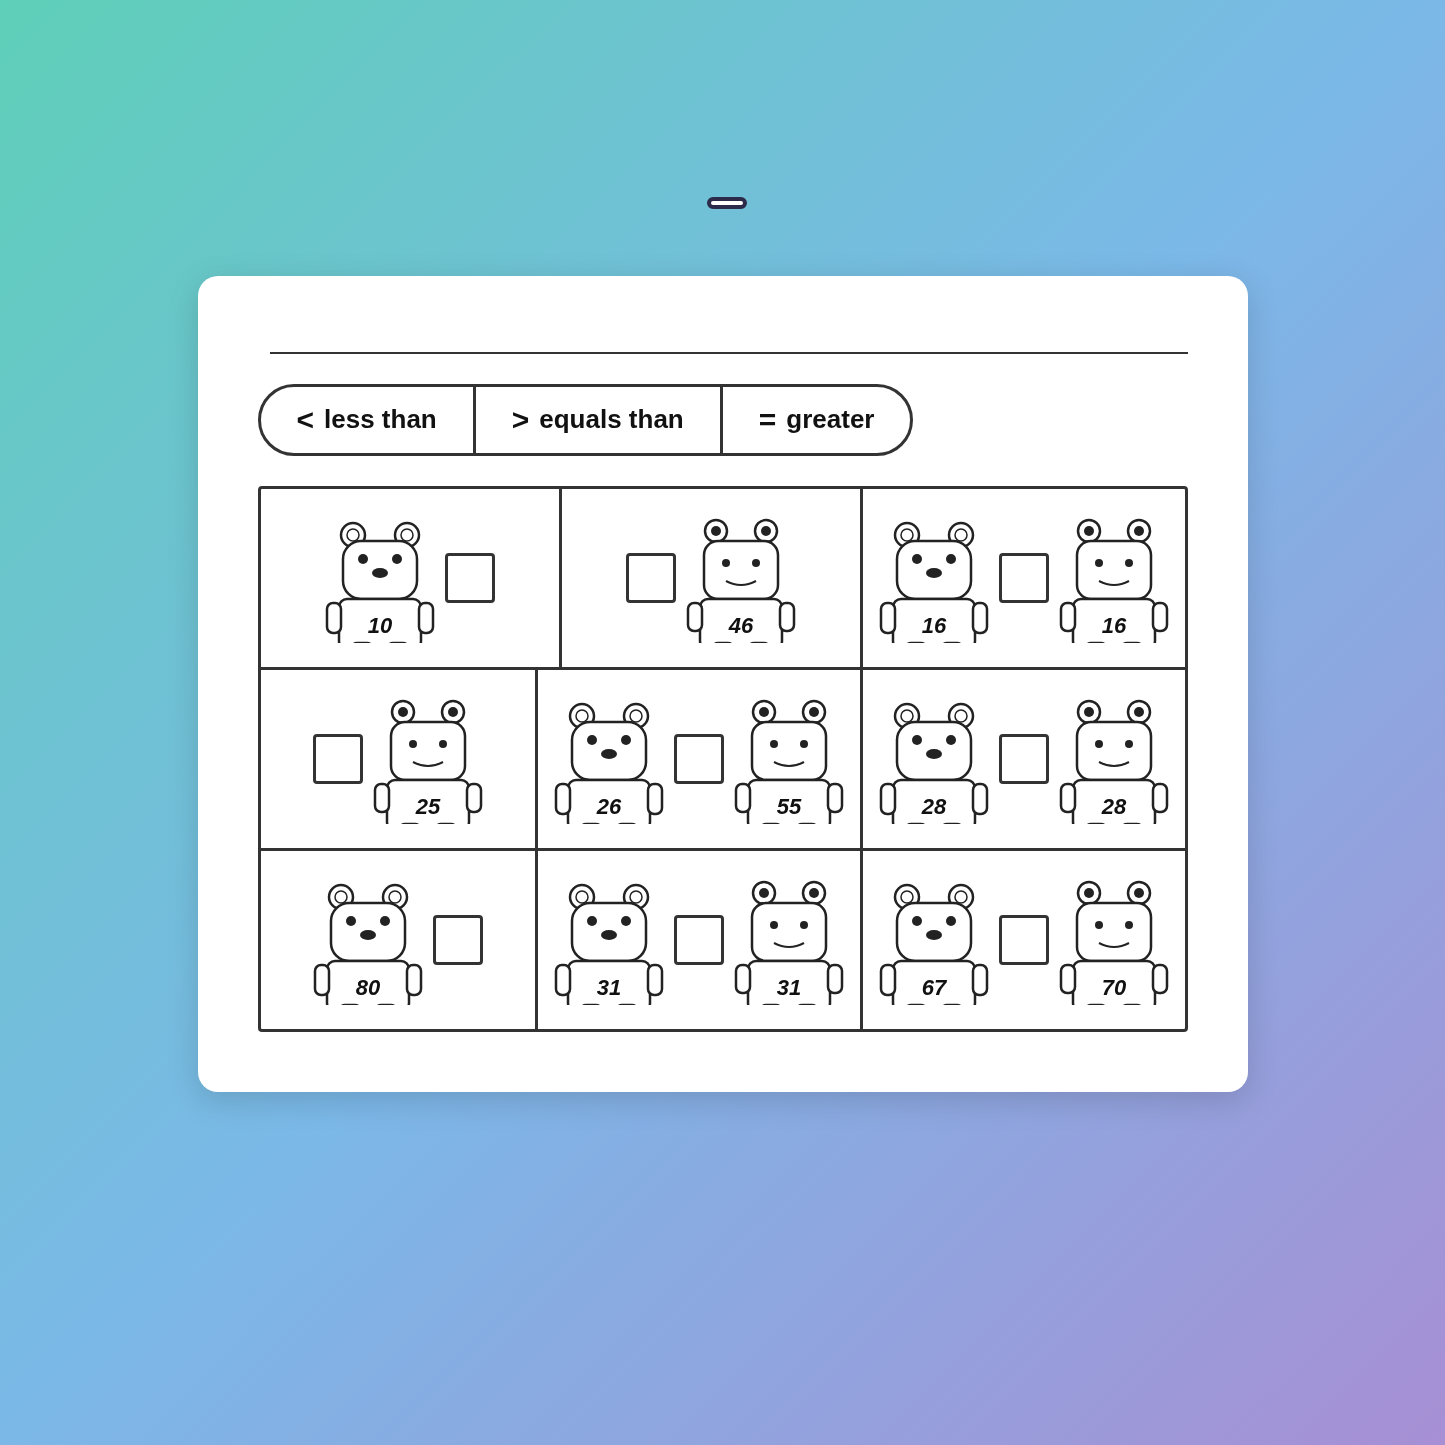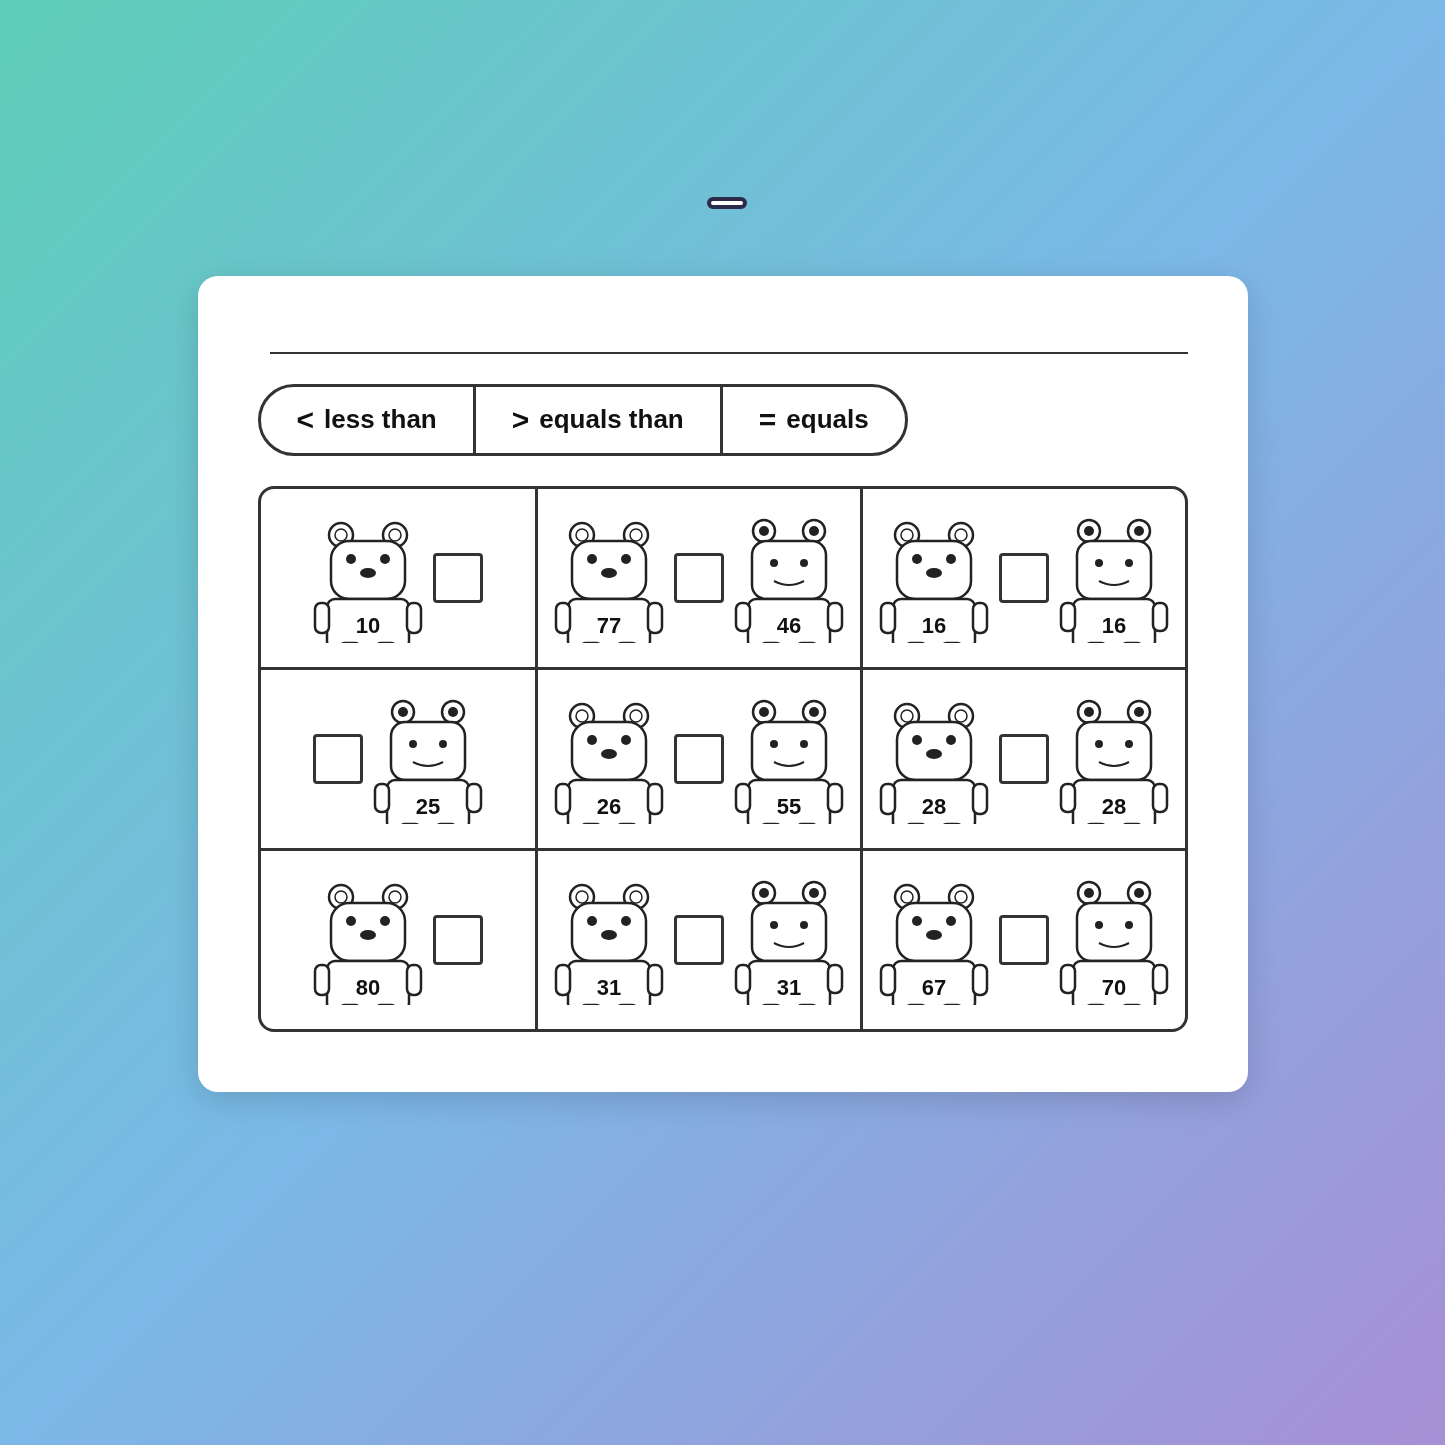--- a/index.html
+++ b/index.html
@@ -101,22 +101,23 @@
       border-right: none;
     }
 
     .legend-item .sym {
       font-weight: 900;
       font-size: 30px;
     }
 
     .grid {
       border: 3px solid #333;
-      border-radius: 16px;
+      border-radius: 4px;
       overflow: hidden;
+      font-style: italic;
     }
 
     .grid-row {
       display: flex;
       border-bottom: 3px solid #333;
     }
 
     .grid-row:last-child {
       border-bottom: none;
       justify-content: flex-end;
@@ -184,21 +185,21 @@
     <div class="legend-item">
       <span class="sym">&lt;</span>
       <span>less than</span>
     </div>
     <div class="legend-item">
       <span class="sym">&gt;</span>
       <span>equals than</span>
     </div>
     <div class="legend-item">
       <span class="sym">=</span>
-      <span>equals</span>
+      <span>greater</span>
     </div>
   </div>
 
   <div class="grid" id="grid-container">
   <div class="grid-row">
         <div class="grid-cell">
           <div class="robot">
             <svg viewBox="0 0 110 130" xmlns="http://www.w3.org/2000/svg">
 
     <circle cx="28" cy="22" r="12" fill="white" stroke="#222" stroke-width="2.5"></circle>
@@ -220,20 +221,49 @@
 
     <rect x="26" y="130" width="22" height="16" rx="6" fill="white" stroke="#222" stroke-width="2.5"></rect>
     <rect x="62" y="130" width="22" height="16" rx="6" fill="white" stroke="#222" stroke-width="2.5"></rect>
 
     <text x="55" y="120" text-anchor="middle" font-size="22" font-weight="900" font-family="Arial Black, Arial" fill="#111">10</text>
   </svg>
           </div>
           <div class="answer-box"></div>
         </div>
         <div class="grid-cell">
+          <div class="answer-box"></div>
+          <div class="robot">
+            <svg viewBox="0 0 110 130" xmlns="http://www.w3.org/2000/svg">
+
+    <circle cx="30" cy="18" r="11" fill="white" stroke="#222" stroke-width="2.5"></circle>
+    <circle cx="80" cy="18" r="11" fill="white" stroke="#222" stroke-width="2.5"></circle>
+    <circle cx="30" cy="18" r="5" fill="#222"></circle>
+    <circle cx="80" cy="18" r="5" fill="#222"></circle>
+
+    <rect x="18" y="28" width="74" height="58" rx="14" ry="14" fill="white" stroke="#222" stroke-width="2.5"></rect>
+
+    <circle cx="40" cy="50" r="4" fill="#222"></circle>
+    <circle cx="70" cy="50" r="4" fill="#222"></circle>
+
+    <path d="M40 68 Q55 76 70 68" stroke="#222" stroke-width="2" fill="none"></path>
+
+    <rect x="14" y="86" width="82" height="50" rx="8" fill="white" stroke="#222" stroke-width="2.5"></rect>
+
+    <rect x="2" y="90" width="14" height="28" rx="6" fill="white" stroke="#222" stroke-width="2.5"></rect>
+    <rect x="94" y="90" width="14" height="28" rx="6" fill="white" stroke="#222" stroke-width="2.5"></rect>
+
+    <rect x="26" y="130" width="22" height="16" rx="6" fill="white" stroke="#222" stroke-width="2.5"></rect>
+    <rect x="62" y="130" width="22" height="16" rx="6" fill="white" stroke="#222" stroke-width="2.5"></rect>
+
+    <text x="55" y="120" text-anchor="middle" font-size="22" font-weight="900" font-family="Arial Black, Arial" fill="#111">46</text>
+  </svg>
+          </div>
+        </div>
+        <div class="grid-cell">
           <div class="robot">
             <svg viewBox="0 0 110 130" xmlns="http://www.w3.org/2000/svg">
 
     <circle cx="28" cy="22" r="12" fill="white" stroke="#222" stroke-width="2.5"></circle>
     <circle cx="28" cy="22" r="6" fill="white" stroke="#222" stroke-width="1.5"></circle>
     <circle cx="82" cy="22" r="12" fill="white" stroke="#222" stroke-width="2.5"></circle>
     <circle cx="82" cy="22" r="6" fill="white" stroke="#222" stroke-width="1.5"></circle>
 
     <rect x="18" y="28" width="74" height="58" rx="18" ry="18" fill="white" stroke="#222" stroke-width="2.5"></rect>
 
@@ -243,21 +273,21 @@
     <ellipse cx="55" cy="60" rx="8" ry="5" fill="#222"></ellipse>
 
     <rect x="14" y="86" width="82" height="50" rx="8" fill="white" stroke="#222" stroke-width="2.5"></rect>
 
     <rect x="2" y="90" width="14" height="30" rx="6" fill="white" stroke="#222" stroke-width="2.5"></rect>
     <rect x="94" y="90" width="14" height="30" rx="6" fill="white" stroke="#222" stroke-width="2.5"></rect>
 
     <rect x="26" y="130" width="22" height="16" rx="6" fill="white" stroke="#222" stroke-width="2.5"></rect>
     <rect x="62" y="130" width="22" height="16" rx="6" fill="white" stroke="#222" stroke-width="2.5"></rect>
 
-    <text x="55" y="120" text-anchor="middle" font-size="22" font-weight="900" font-family="Arial Black, Arial" fill="#111">77</text>
+    <text x="55" y="120" text-anchor="middle" font-size="22" font-weight="900" font-family="Arial Black, Arial" fill="#111">16</text>
   </svg>
           </div>
           <div class="answer-box"></div>
           <div class="robot">
             <svg viewBox="0 0 110 130" xmlns="http://www.w3.org/2000/svg">
 
     <circle cx="30" cy="18" r="11" fill="white" stroke="#222" stroke-width="2.5"></circle>
     <circle cx="80" cy="18" r="11" fill="white" stroke="#222" stroke-width="2.5"></circle>
     <circle cx="30" cy="18" r="5" fill="#222"></circle>
     <circle cx="80" cy="18" r="5" fill="#222"></circle>
@@ -270,21 +300,52 @@
     <path d="M40 68 Q55 76 70 68" stroke="#222" stroke-width="2" fill="none"></path>
 
     <rect x="14" y="86" width="82" height="50" rx="8" fill="white" stroke="#222" stroke-width="2.5"></rect>
 
     <rect x="2" y="90" width="14" height="28" rx="6" fill="white" stroke="#222" stroke-width="2.5"></rect>
     <rect x="94" y="90" width="14" height="28" rx="6" fill="white" stroke="#222" stroke-width="2.5"></rect>
 
     <rect x="26" y="130" width="22" height="16" rx="6" fill="white" stroke="#222" stroke-width="2.5"></rect>
     <rect x="62" y="130" width="22" height="16" rx="6" fill="white" stroke="#222" stroke-width="2.5"></rect>
 
-    <text x="55" y="120" text-anchor="middle" font-size="22" font-weight="900" font-family="Arial Black, Arial" fill="#111">46</text>
+    <text x="55" y="120" text-anchor="middle" font-size="22" font-weight="900" font-family="Arial Black, Arial" fill="#111">16</text>
+  </svg>
+          </div>
+        </div>
+      </div>
+      <div class="grid-row">
+        <div class="grid-cell">
+          <div class="answer-box"></div>
+          <div class="robot">
+            <svg viewBox="0 0 110 130" xmlns="http://www.w3.org/2000/svg">
+
+    <circle cx="30" cy="18" r="11" fill="white" stroke="#222" stroke-width="2.5"></circle>
+    <circle cx="80" cy="18" r="11" fill="white" stroke="#222" stroke-width="2.5"></circle>
+    <circle cx="30" cy="18" r="5" fill="#222"></circle>
+    <circle cx="80" cy="18" r="5" fill="#222"></circle>
+
+    <rect x="18" y="28" width="74" height="58" rx="14" ry="14" fill="white" stroke="#222" stroke-width="2.5"></rect>
+
+    <circle cx="40" cy="50" r="4" fill="#222"></circle>
+    <circle cx="70" cy="50" r="4" fill="#222"></circle>
+
+    <path d="M40 68 Q55 76 70 68" stroke="#222" stroke-width="2" fill="none"></path>
+
+    <rect x="14" y="86" width="82" height="50" rx="8" fill="white" stroke="#222" stroke-width="2.5"></rect>
+
+    <rect x="2" y="90" width="14" height="28" rx="6" fill="white" stroke="#222" stroke-width="2.5"></rect>
+    <rect x="94" y="90" width="14" height="28" rx="6" fill="white" stroke="#222" stroke-width="2.5"></rect>
+
+    <rect x="26" y="130" width="22" height="16" rx="6" fill="white" stroke="#222" stroke-width="2.5"></rect>
+    <rect x="62" y="130" width="22" height="16" rx="6" fill="white" stroke="#222" stroke-width="2.5"></rect>
+
+    <text x="55" y="120" text-anchor="middle" font-size="22" font-weight="900" font-family="Arial Black, Arial" fill="#111">25</text>
   </svg>
           </div>
         </div>
         <div class="grid-cell">
           <div class="robot">
             <svg viewBox="0 0 110 130" xmlns="http://www.w3.org/2000/svg">
 
     <circle cx="28" cy="22" r="12" fill="white" stroke="#222" stroke-width="2.5"></circle>
     <circle cx="28" cy="22" r="6" fill="white" stroke="#222" stroke-width="1.5"></circle>
     <circle cx="82" cy="22" r="12" fill="white" stroke="#222" stroke-width="2.5"></circle>
@@ -298,21 +359,21 @@
     <ellipse cx="55" cy="60" rx="8" ry="5" fill="#222"></ellipse>
 
     <rect x="14" y="86" width="82" height="50" rx="8" fill="white" stroke="#222" stroke-width="2.5"></rect>
 
     <rect x="2" y="90" width="14" height="30" rx="6" fill="white" stroke="#222" stroke-width="2.5"></rect>
     <rect x="94" y="90" width="14" height="30" rx="6" fill="white" stroke="#222" stroke-width="2.5"></rect>
 
     <rect x="26" y="130" width="22" height="16" rx="6" fill="white" stroke="#222" stroke-width="2.5"></rect>
     <rect x="62" y="130" width="22" height="16" rx="6" fill="white" stroke="#222" stroke-width="2.5"></rect>
 
-    <text x="55" y="120" text-anchor="middle" font-size="22" font-weight="900" font-family="Arial Black, Arial" fill="#111">16</text>
+    <text x="55" y="120" text-anchor="middle" font-size="22" font-weight="900" font-family="Arial Black, Arial" fill="#111">26</text>
   </svg>
           </div>
           <div class="answer-box"></div>
           <div class="robot">
             <svg viewBox="0 0 110 130" xmlns="http://www.w3.org/2000/svg">
 
     <circle cx="30" cy="18" r="11" fill="white" stroke="#222" stroke-width="2.5"></circle>
     <circle cx="80" cy="18" r="11" fill="white" stroke="#222" stroke-width="2.5"></circle>
     <circle cx="30" cy="18" r="5" fill="#222"></circle>
     <circle cx="80" cy="18" r="5" fill="#222"></circle>
@@ -325,27 +386,51 @@
     <path d="M40 68 Q55 76 70 68" stroke="#222" stroke-width="2" fill="none"></path>
 
     <rect x="14" y="86" width="82" height="50" rx="8" fill="white" stroke="#222" stroke-width="2.5"></rect>
 
     <rect x="2" y="90" width="14" height="28" rx="6" fill="white" stroke="#222" stroke-width="2.5"></rect>
     <rect x="94" y="90" width="14" height="28" rx="6" fill="white" stroke="#222" stroke-width="2.5"></rect>
 
     <rect x="26" y="130" width="22" height="16" rx="6" fill="white" stroke="#222" stroke-width="2.5"></rect>
     <rect x="62" y="130" width="22" height="16" rx="6" fill="white" stroke="#222" stroke-width="2.5"></rect>
 
-    <text x="55" y="120" text-anchor="middle" font-size="22" font-weight="900" font-family="Arial Black, Arial" fill="#111">16</text>
-  </svg>
-          </div>
-        </div>
-      </div>
-      <div class="grid-row">
-        <div class="grid-cell">
+    <text x="55" y="120" text-anchor="middle" font-size="22" font-weight="900" font-family="Arial Black, Arial" fill="#111">55</text>
+  </svg>
+          </div>
+        </div>
+        <div class="grid-cell">
+          <div class="robot">
+            <svg viewBox="0 0 110 130" xmlns="http://www.w3.org/2000/svg">
+
+    <circle cx="28" cy="22" r="12" fill="white" stroke="#222" stroke-width="2.5"></circle>
+    <circle cx="28" cy="22" r="6" fill="white" stroke="#222" stroke-width="1.5"></circle>
+    <circle cx="82" cy="22" r="12" fill="white" stroke="#222" stroke-width="2.5"></circle>
+    <circle cx="82" cy="22" r="6" fill="white" stroke="#222" stroke-width="1.5"></circle>
+
+    <rect x="18" y="28" width="74" height="58" rx="18" ry="18" fill="white" stroke="#222" stroke-width="2.5"></rect>
+
+    <circle cx="38" cy="46" r="5" fill="#222"></circle>
+    <circle cx="72" cy="46" r="5" fill="#222"></circle>
+
+    <ellipse cx="55" cy="60" rx="8" ry="5" fill="#222"></ellipse>
+
+    <rect x="14" y="86" width="82" height="50" rx="8" fill="white" stroke="#222" stroke-width="2.5"></rect>
+
+    <rect x="2" y="90" width="14" height="30" rx="6" fill="white" stroke="#222" stroke-width="2.5"></rect>
+    <rect x="94" y="90" width="14" height="30" rx="6" fill="white" stroke="#222" stroke-width="2.5"></rect>
+
+    <rect x="26" y="130" width="22" height="16" rx="6" fill="white" stroke="#222" stroke-width="2.5"></rect>
+    <rect x="62" y="130" width="22" height="16" rx="6" fill="white" stroke="#222" stroke-width="2.5"></rect>
+
+    <text x="55" y="120" text-anchor="middle" font-size="22" font-weight="900" font-family="Arial Black, Arial" fill="#111">28</text>
+  </svg>
+          </div>
           <div class="answer-box"></div>
           <div class="robot">
             <svg viewBox="0 0 110 130" xmlns="http://www.w3.org/2000/svg">
 
     <circle cx="30" cy="18" r="11" fill="white" stroke="#222" stroke-width="2.5"></circle>
     <circle cx="80" cy="18" r="11" fill="white" stroke="#222" stroke-width="2.5"></circle>
     <circle cx="30" cy="18" r="5" fill="#222"></circle>
     <circle cx="80" cy="18" r="5" fill="#222"></circle>
 
     <rect x="18" y="28" width="74" height="58" rx="14" ry="14" fill="white" stroke="#222" stroke-width="2.5"></rect>
@@ -356,24 +441,26 @@
     <path d="M40 68 Q55 76 70 68" stroke="#222" stroke-width="2" fill="none"></path>
 
     <rect x="14" y="86" width="82" height="50" rx="8" fill="white" stroke="#222" stroke-width="2.5"></rect>
 
     <rect x="2" y="90" width="14" height="28" rx="6" fill="white" stroke="#222" stroke-width="2.5"></rect>
     <rect x="94" y="90" width="14" height="28" rx="6" fill="white" stroke="#222" stroke-width="2.5"></rect>
 
     <rect x="26" y="130" width="22" height="16" rx="6" fill="white" stroke="#222" stroke-width="2.5"></rect>
     <rect x="62" y="130" width="22" height="16" rx="6" fill="white" stroke="#222" stroke-width="2.5"></rect>
 
-    <text x="55" y="120" text-anchor="middle" font-size="22" font-weight="900" font-family="Arial Black, Arial" fill="#111">25</text>
-  </svg>
-          </div>
-        </div>
+    <text x="55" y="120" text-anchor="middle" font-size="22" font-weight="900" font-family="Arial Black, Arial" fill="#111">28</text>
+  </svg>
+          </div>
+        </div>
+      </div>
+      <div class="grid-row">
         <div class="grid-cell">
           <div class="robot">
             <svg viewBox="0 0 110 130" xmlns="http://www.w3.org/2000/svg">
 
     <circle cx="28" cy="22" r="12" fill="white" stroke="#222" stroke-width="2.5"></circle>
     <circle cx="28" cy="22" r="6" fill="white" stroke="#222" stroke-width="1.5"></circle>
     <circle cx="82" cy="22" r="12" fill="white" stroke="#222" stroke-width="2.5"></circle>
     <circle cx="82" cy="22" r="6" fill="white" stroke="#222" stroke-width="1.5"></circle>
 
     <rect x="18" y="28" width="74" height="58" rx="18" ry="18" fill="white" stroke="#222" stroke-width="2.5"></rect>
@@ -384,21 +471,50 @@
     <ellipse cx="55" cy="60" rx="8" ry="5" fill="#222"></ellipse>
 
     <rect x="14" y="86" width="82" height="50" rx="8" fill="white" stroke="#222" stroke-width="2.5"></rect>
 
     <rect x="2" y="90" width="14" height="30" rx="6" fill="white" stroke="#222" stroke-width="2.5"></rect>
     <rect x="94" y="90" width="14" height="30" rx="6" fill="white" stroke="#222" stroke-width="2.5"></rect>
 
     <rect x="26" y="130" width="22" height="16" rx="6" fill="white" stroke="#222" stroke-width="2.5"></rect>
     <rect x="62" y="130" width="22" height="16" rx="6" fill="white" stroke="#222" stroke-width="2.5"></rect>
 
-    <text x="55" y="120" text-anchor="middle" font-size="22" font-weight="900" font-family="Arial Black, Arial" fill="#111">26</text>
+    <text x="55" y="120" text-anchor="middle" font-size="22" font-weight="900" font-family="Arial Black, Arial" fill="#111">80</text>
+  </svg>
+          </div>
+          <div class="answer-box"></div>
+        </div>
+        <div class="grid-cell">
+          <div class="robot">
+            <svg viewBox="0 0 110 130" xmlns="http://www.w3.org/2000/svg">
+
+    <circle cx="28" cy="22" r="12" fill="white" stroke="#222" stroke-width="2.5"></circle>
+    <circle cx="28" cy="22" r="6" fill="white" stroke="#222" stroke-width="1.5"></circle>
+    <circle cx="82" cy="22" r="12" fill="white" stroke="#222" stroke-width="2.5"></circle>
+    <circle cx="82" cy="22" r="6" fill="white" stroke="#222" stroke-width="1.5"></circle>
+
+    <rect x="18" y="28" width="74" height="58" rx="18" ry="18" fill="white" stroke="#222" stroke-width="2.5"></rect>
+
+    <circle cx="38" cy="46" r="5" fill="#222"></circle>
+    <circle cx="72" cy="46" r="5" fill="#222"></circle>
+
+    <ellipse cx="55" cy="60" rx="8" ry="5" fill="#222"></ellipse>
+
+    <rect x="14" y="86" width="82" height="50" rx="8" fill="white" stroke="#222" stroke-width="2.5"></rect>
+
+    <rect x="2" y="90" width="14" height="30" rx="6" fill="white" stroke="#222" stroke-width="2.5"></rect>
+    <rect x="94" y="90" width="14" height="30" rx="6" fill="white" stroke="#222" stroke-width="2.5"></rect>
+
+    <rect x="26" y="130" width="22" height="16" rx="6" fill="white" stroke="#222" stroke-width="2.5"></rect>
+    <rect x="62" y="130" width="22" height="16" rx="6" fill="white" stroke="#222" stroke-width="2.5"></rect>
+
+    <text x="55" y="120" text-anchor="middle" font-size="22" font-weight="900" font-family="Arial Black, Arial" fill="#111">31</text>
   </svg>
           </div>
           <div class="answer-box"></div>
           <div class="robot">
             <svg viewBox="0 0 110 130" xmlns="http://www.w3.org/2000/svg">
 
     <circle cx="30" cy="18" r="11" fill="white" stroke="#222" stroke-width="2.5"></circle>
     <circle cx="80" cy="18" r="11" fill="white" stroke="#222" stroke-width="2.5"></circle>
     <circle cx="30" cy="18" r="5" fill="#222"></circle>
     <circle cx="80" cy="18" r="5" fill="#222"></circle>
@@ -411,21 +527,21 @@
     <path d="M40 68 Q55 76 70 68" stroke="#222" stroke-width="2" fill="none"></path>
 
     <rect x="14" y="86" width="82" height="50" rx="8" fill="white" stroke="#222" stroke-width="2.5"></rect>
 
     <rect x="2" y="90" width="14" height="28" rx="6" fill="white" stroke="#222" stroke-width="2.5"></rect>
     <rect x="94" y="90" width="14" height="28" rx="6" fill="white" stroke="#222" stroke-width="2.5"></rect>
 
     <rect x="26" y="130" width="22" height="16" rx="6" fill="white" stroke="#222" stroke-width="2.5"></rect>
     <rect x="62" y="130" width="22" height="16" rx="6" fill="white" stroke="#222" stroke-width="2.5"></rect>
 
-    <text x="55" y="120" text-anchor="middle" font-size="22" font-weight="900" font-family="Arial Black, Arial" fill="#111">55</text>
+    <text x="55" y="120" text-anchor="middle" font-size="22" font-weight="900" font-family="Arial Black, Arial" fill="#111">31</text>
   </svg>
           </div>
         </div>
         <div class="grid-cell">
           <div class="robot">
             <svg viewBox="0 0 110 130" xmlns="http://www.w3.org/2000/svg">
 
     <circle cx="28" cy="22" r="12" fill="white" stroke="#222" stroke-width="2.5"></circle>
     <circle cx="28" cy="22" r="6" fill="white" stroke="#222" stroke-width="1.5"></circle>
     <circle cx="82" cy="22" r="12" fill="white" stroke="#222" stroke-width="2.5"></circle>
@@ -439,21 +555,21 @@
     <ellipse cx="55" cy="60" rx="8" ry="5" fill="#222"></ellipse>
 
     <rect x="14" y="86" width="82" height="50" rx="8" fill="white" stroke="#222" stroke-width="2.5"></rect>
 
     <rect x="2" y="90" width="14" height="30" rx="6" fill="white" stroke="#222" stroke-width="2.5"></rect>
     <rect x="94" y="90" width="14" height="30" rx="6" fill="white" stroke="#222" stroke-width="2.5"></rect>
 
     <rect x="26" y="130" width="22" height="16" rx="6" fill="white" stroke="#222" stroke-width="2.5"></rect>
     <rect x="62" y="130" width="22" height="16" rx="6" fill="white" stroke="#222" stroke-width="2.5"></rect>
 
-    <text x="55" y="120" text-anchor="middle" font-size="22" font-weight="900" font-family="Arial Black, Arial" fill="#111">28</text>
+    <text x="55" y="120" text-anchor="middle" font-size="22" font-weight="900" font-family="Arial Black, Arial" fill="#111">67</text>
   </svg>
           </div>
           <div class="answer-box"></div>
           <div class="robot">
             <svg viewBox="0 0 110 130" xmlns="http://www.w3.org/2000/svg">
 
     <circle cx="30" cy="18" r="11" fill="white" stroke="#222" stroke-width="2.5"></circle>
     <circle cx="80" cy="18" r="11" fill="white" stroke="#222" stroke-width="2.5"></circle>
     <circle cx="30" cy="18" r="5" fill="#222"></circle>
     <circle cx="80" cy="18" r="5" fill="#222"></circle>
@@ -466,161 +582,20 @@
     <path d="M40 68 Q55 76 70 68" stroke="#222" stroke-width="2" fill="none"></path>
 
     <rect x="14" y="86" width="82" height="50" rx="8" fill="white" stroke="#222" stroke-width="2.5"></rect>
 
     <rect x="2" y="90" width="14" height="28" rx="6" fill="white" stroke="#222" stroke-width="2.5"></rect>
     <rect x="94" y="90" width="14" height="28" rx="6" fill="white" stroke="#222" stroke-width="2.5"></rect>
 
     <rect x="26" y="130" width="22" height="16" rx="6" fill="white" stroke="#222" stroke-width="2.5"></rect>
     <rect x="62" y="130" width="22" height="16" rx="6" fill="white" stroke="#222" stroke-width="2.5"></rect>
 
-    <text x="55" y="120" text-anchor="middle" font-size="22" font-weight="900" font-family="Arial Black, Arial" fill="#111">28</text>
-  </svg>
-          </div>
-        </div>
-      </div>
-      <div class="grid-row">
-        <div class="grid-cell">
-          <div class="robot">
-            <svg viewBox="0 0 110 130" xmlns="http://www.w3.org/2000/svg">
-
-    <circle cx="28" cy="22" r="12" fill="white" stroke="#222" stroke-width="2.5"></circle>
-    <circle cx="28" cy="22" r="6" fill="white" stroke="#222" stroke-width="1.5"></circle>
-    <circle cx="82" cy="22" r="12" fill="white" stroke="#222" stroke-width="2.5"></circle>
-    <circle cx="82" cy="22" r="6" fill="white" stroke="#222" stroke-width="1.5"></circle>
-
-    <rect x="18" y="28" width="74" height="58" rx="18" ry="18" fill="white" stroke="#222" stroke-width="2.5"></rect>
-
-    <circle cx="38" cy="46" r="5" fill="#222"></circle>
-    <circle cx="72" cy="46" r="5" fill="#222"></circle>
-
-    <ellipse cx="55" cy="60" rx="8" ry="5" fill="#222"></ellipse>
-
-    <rect x="14" y="86" width="82" height="50" rx="8" fill="white" stroke="#222" stroke-width="2.5"></rect>
-
-    <rect x="2" y="90" width="14" height="30" rx="6" fill="white" stroke="#222" stroke-width="2.5"></rect>
-    <rect x="94" y="90" width="14" height="30" rx="6" fill="white" stroke="#222" stroke-width="2.5"></rect>
-
-    <rect x="26" y="130" width="22" height="16" rx="6" fill="white" stroke="#222" stroke-width="2.5"></rect>
-    <rect x="62" y="130" width="22" height="16" rx="6" fill="white" stroke="#222" stroke-width="2.5"></rect>
-
-    <text x="55" y="120" text-anchor="middle" font-size="22" font-weight="900" font-family="Arial Black, Arial" fill="#111">80</text>
-  </svg>
-          </div>
-          <div class="answer-box"></div>
-        </div>
-        <div class="grid-cell">
-          <div class="robot">
-            <svg viewBox="0 0 110 130" xmlns="http://www.w3.org/2000/svg">
-
-    <circle cx="28" cy="22" r="12" fill="white" stroke="#222" stroke-width="2.5"></circle>
-    <circle cx="28" cy="22" r="6" fill="white" stroke="#222" stroke-width="1.5"></circle>
-    <circle cx="82" cy="22" r="12" fill="white" stroke="#222" stroke-width="2.5"></circle>
-    <circle cx="82" cy="22" r="6" fill="white" stroke="#222" stroke-width="1.5"></circle>
-
-    <rect x="18" y="28" width="74" height="58" rx="18" ry="18" fill="white" stroke="#222" stroke-width="2.5"></rect>
-
-    <circle cx="38" cy="46" r="5" fill="#222"></circle>
-    <circle cx="72" cy="46" r="5" fill="#222"></circle>
-
-    <ellipse cx="55" cy="60" rx="8" ry="5" fill="#222"></ellipse>
-
-    <rect x="14" y="86" width="82" height="50" rx="8" fill="white" stroke="#222" stroke-width="2.5"></rect>
-
-    <rect x="2" y="90" width="14" height="30" rx="6" fill="white" stroke="#222" stroke-width="2.5"></rect>
-    <rect x="94" y="90" width="14" height="30" rx="6" fill="white" stroke="#222" stroke-width="2.5"></rect>
-
-    <rect x="26" y="130" width="22" height="16" rx="6" fill="white" stroke="#222" stroke-width="2.5"></rect>
-    <rect x="62" y="130" width="22" height="16" rx="6" fill="white" stroke="#222" stroke-width="2.5"></rect>
-
-    <text x="55" y="120" text-anchor="middle" font-size="22" font-weight="900" font-family="Arial Black, Arial" fill="#111">31</text>
-  </svg>
-          </div>
-          <div class="answer-box"></div>
-          <div class="robot">
-            <svg viewBox="0 0 110 130" xmlns="http://www.w3.org/2000/svg">
-
-    <circle cx="30" cy="18" r="11" fill="white" stroke="#222" stroke-width="2.5"></circle>
-    <circle cx="80" cy="18" r="11" fill="white" stroke="#222" stroke-width="2.5"></circle>
-    <circle cx="30" cy="18" r="5" fill="#222"></circle>
-    <circle cx="80" cy="18" r="5" fill="#222"></circle>
-
-    <rect x="18" y="28" width="74" height="58" rx="14" ry="14" fill="white" stroke="#222" stroke-width="2.5"></rect>
-
-    <circle cx="40" cy="50" r="4" fill="#222"></circle>
-    <circle cx="70" cy="50" r="4" fill="#222"></circle>
-
-    <path d="M40 68 Q55 76 70 68" stroke="#222" stroke-width="2" fill="none"></path>
-
-    <rect x="14" y="86" width="82" height="50" rx="8" fill="white" stroke="#222" stroke-width="2.5"></rect>
-
-    <rect x="2" y="90" width="14" height="28" rx="6" fill="white" stroke="#222" stroke-width="2.5"></rect>
-    <rect x="94" y="90" width="14" height="28" rx="6" fill="white" stroke="#222" stroke-width="2.5"></rect>
-
-    <rect x="26" y="130" width="22" height="16" rx="6" fill="white" stroke="#222" stroke-width="2.5"></rect>
-    <rect x="62" y="130" width="22" height="16" rx="6" fill="white" stroke="#222" stroke-width="2.5"></rect>
-
-    <text x="55" y="120" text-anchor="middle" font-size="22" font-weight="900" font-family="Arial Black, Arial" fill="#111">31</text>
-  </svg>
-          </div>
-        </div>
-        <div class="grid-cell">
-          <div class="robot">
-            <svg viewBox="0 0 110 130" xmlns="http://www.w3.org/2000/svg">
-
-    <circle cx="28" cy="22" r="12" fill="white" stroke="#222" stroke-width="2.5"></circle>
-    <circle cx="28" cy="22" r="6" fill="white" stroke="#222" stroke-width="1.5"></circle>
-    <circle cx="82" cy="22" r="12" fill="white" stroke="#222" stroke-width="2.5"></circle>
-    <circle cx="82" cy="22" r="6" fill="white" stroke="#222" stroke-width="1.5"></circle>
-
-    <rect x="18" y="28" width="74" height="58" rx="18" ry="18" fill="white" stroke="#222" stroke-width="2.5"></rect>
-
-    <circle cx="38" cy="46" r="5" fill="#222"></circle>
-    <circle cx="72" cy="46" r="5" fill="#222"></circle>
-
-    <ellipse cx="55" cy="60" rx="8" ry="5" fill="#222"></ellipse>
-
-    <rect x="14" y="86" width="82" height="50" rx="8" fill="white" stroke="#222" stroke-width="2.5"></rect>
-
-    <rect x="2" y="90" width="14" height="30" rx="6" fill="white" stroke="#222" stroke-width="2.5"></rect>
-    <rect x="94" y="90" width="14" height="30" rx="6" fill="white" stroke="#222" stroke-width="2.5"></rect>
-
-    <rect x="26" y="130" width="22" height="16" rx="6" fill="white" stroke="#222" stroke-width="2.5"></rect>
-    <rect x="62" y="130" width="22" height="16" rx="6" fill="white" stroke="#222" stroke-width="2.5"></rect>
-
-    <text x="55" y="120" text-anchor="middle" font-size="22" font-weight="900" font-family="Arial Black, Arial" fill="#111">67</text>
-  </svg>
-          </div>
-          <div class="answer-box"></div>
-          <div class="robot">
-            <svg viewBox="0 0 110 130" xmlns="http://www.w3.org/2000/svg">
-
-    <circle cx="30" cy="18" r="11" fill="white" stroke="#222" stroke-width="2.5"></circle>
-    <circle cx="80" cy="18" r="11" fill="white" stroke="#222" stroke-width="2.5"></circle>
-    <circle cx="30" cy="18" r="5" fill="#222"></circle>
-    <circle cx="80" cy="18" r="5" fill="#222"></circle>
-
-    <rect x="18" y="28" width="74" height="58" rx="14" ry="14" fill="white" stroke="#222" stroke-width="2.5"></rect>
-
-    <circle cx="40" cy="50" r="4" fill="#222"></circle>
-    <circle cx="70" cy="50" r="4" fill="#222"></circle>
-
-    <path d="M40 68 Q55 76 70 68" stroke="#222" stroke-width="2" fill="none"></path>
-
-    <rect x="14" y="86" width="82" height="50" rx="8" fill="white" stroke="#222" stroke-width="2.5"></rect>
-
-    <rect x="2" y="90" width="14" height="28" rx="6" fill="white" stroke="#222" stroke-width="2.5"></rect>
-    <rect x="94" y="90" width="14" height="28" rx="6" fill="white" stroke="#222" stroke-width="2.5"></rect>
-
-    <rect x="26" y="130" width="22" height="16" rx="6" fill="white" stroke="#222" stroke-width="2.5"></rect>
-    <rect x="62" y="130" width="22" height="16" rx="6" fill="white" stroke="#222" stroke-width="2.5"></rect>
-
     <text x="55" y="120" text-anchor="middle" font-size="22" font-weight="900" font-family="Arial Black, Arial" fill="#111">70</text>
   </svg>
           </div>
         </div>
       </div>
     </div>
 
 </div>
 
 </body></html>

